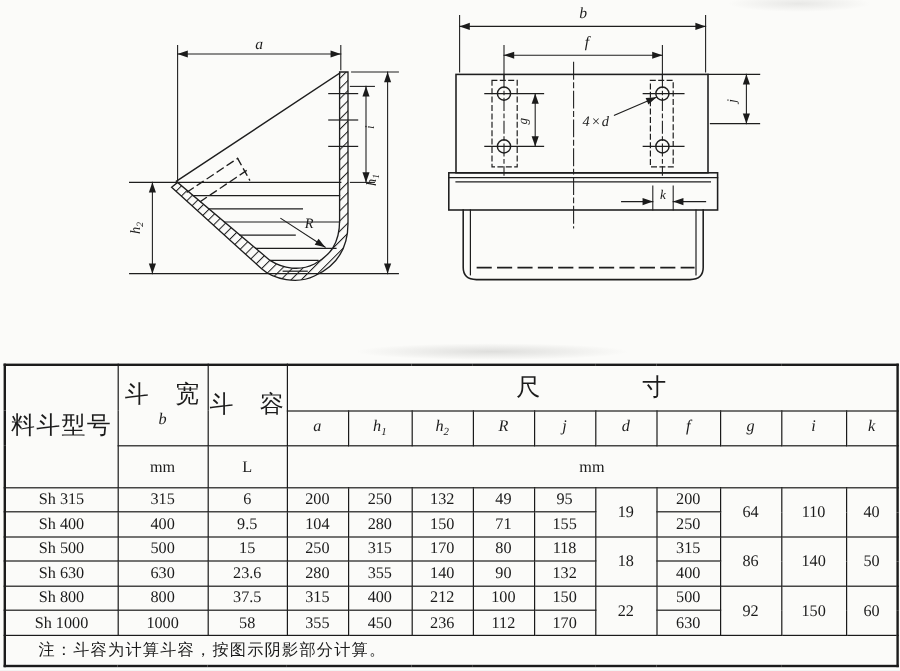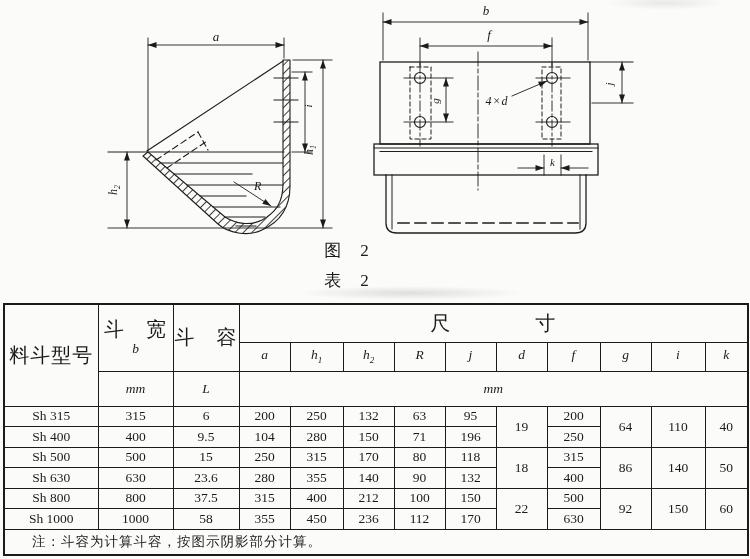--- a/index.html
+++ b/index.html
@@ -21,21 +21,21 @@
     border-collapse:collapse;table-layout:fixed;
     border:2.4px solid #1b1b1b;
   }
   .dtable td{
     border:1.2px solid #1b1b1b;text-align:center;vertical-align:middle;
     padding:0;font-size:13.5px;line-height:1.15;overflow:hidden;
   }
   .dtable .zh{font-size:20px;letter-spacing:1px;}
   .dtable .sym{font-size:13.5px;}
   .dtable sub{font-size:9px;font-style:italic;}
-  .r1{height:38px;}.r2{height:29px;}.r3{height:35px;font-style:italic;}
+  .r1{height:38px;}.r2{height:29px;}.r3{height:35px;}
   .rd{height:20.5px;margin-left:16px;}
   .rnote{height:26px;}
   .note-cell{text-align:left !important;padding-left:27px !important;font-size:13.5px;letter-spacing:1px;}
   .smudge{position:absolute;border-radius:50%;pointer-events:none;}
   .sm1{left:295px;top:286px;width:230px;height:14px;
        background:radial-gradient(ellipse at center,rgba(120,120,118,.22),rgba(120,120,118,0) 70%);}
   .sm2{left:606px;top:-4px;width:120px;height:14px;
        background:radial-gradient(ellipse at center,rgba(120,120,118,.15),rgba(120,120,118,0) 70%);}
 </style>
 </head>
@@ -182,22 +182,20 @@
 
       <g>
         <path d="M386,175 L386,223 Q386,233 397,233 L575,233 Q586,233 586,223 L586,175"></path>
         <line x1="392" y1="175" x2="392" y2="229" stroke-width="1"></line>
         <line x1="580" y1="175" x2="580" y2="229" stroke-width="1"></line>
         <line x1="398" y1="223" x2="578" y2="223" stroke-width="1.6" stroke-dasharray="11 6"></line>
       </g>
     </g>
   </svg>
 
-  <div class="caption cap-fig">图　2</div>
-  <div class="caption cap-tab">表　2</div>
 
   <div class="smudge sm1"></div>
   <div class="smudge sm2"></div>
 
   <table class="dtable">
     <colgroup>
       <col style="width:94px">
         <col style="width:75px">
         <col style="width:66px">
       <col style="width:51px">
@@ -239,37 +237,37 @@
         <td colspan="10">mm</td>
       </tr>
 
       <tr class="rd">
         <td>Sh 315</td>
         <td>315</td>
         <td>6</td>
         <td>200</td>
         <td>250</td>
         <td>132</td>
-        <td>63</td>
+        <td>49</td>
         <td>95</td>
         <td rowspan="2">19</td>
         <td>200</td>
         <td rowspan="2">64</td>
         <td rowspan="2">110</td>
         <td rowspan="2">40</td>
       </tr>
       <tr class="rd">
         <td>Sh 400</td>
         <td>400</td>
         <td>9.5</td>
         <td>104</td>
         <td>280</td>
         <td>150</td>
         <td>71</td>
-        <td>196</td>
+        <td>155</td>
         <td>250</td>
       </tr>
 
       <tr class="rd">
         <td>Sh 500</td>
         <td>500</td>
         <td>15</td>
         <td>250</td>
         <td>315</td>
         <td>170</td>

